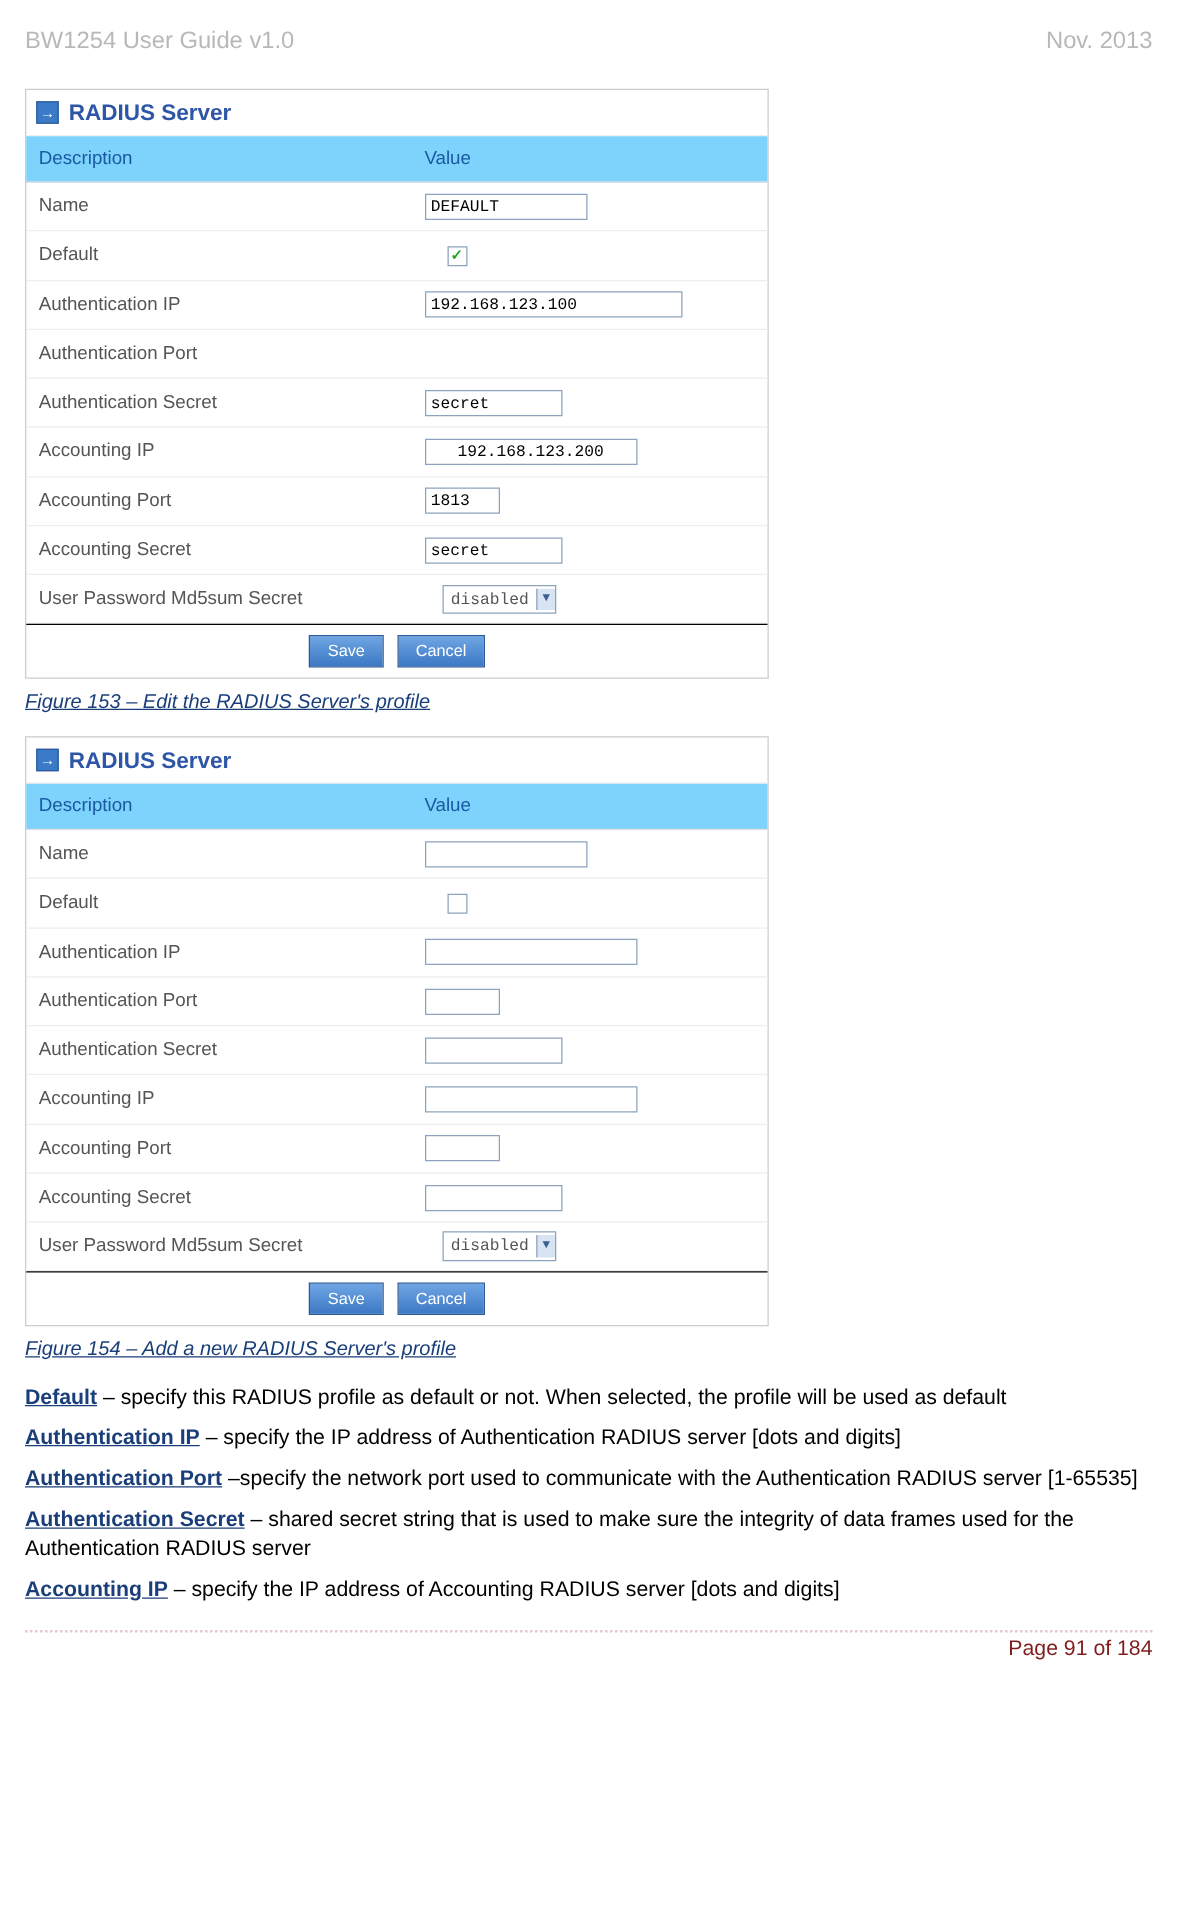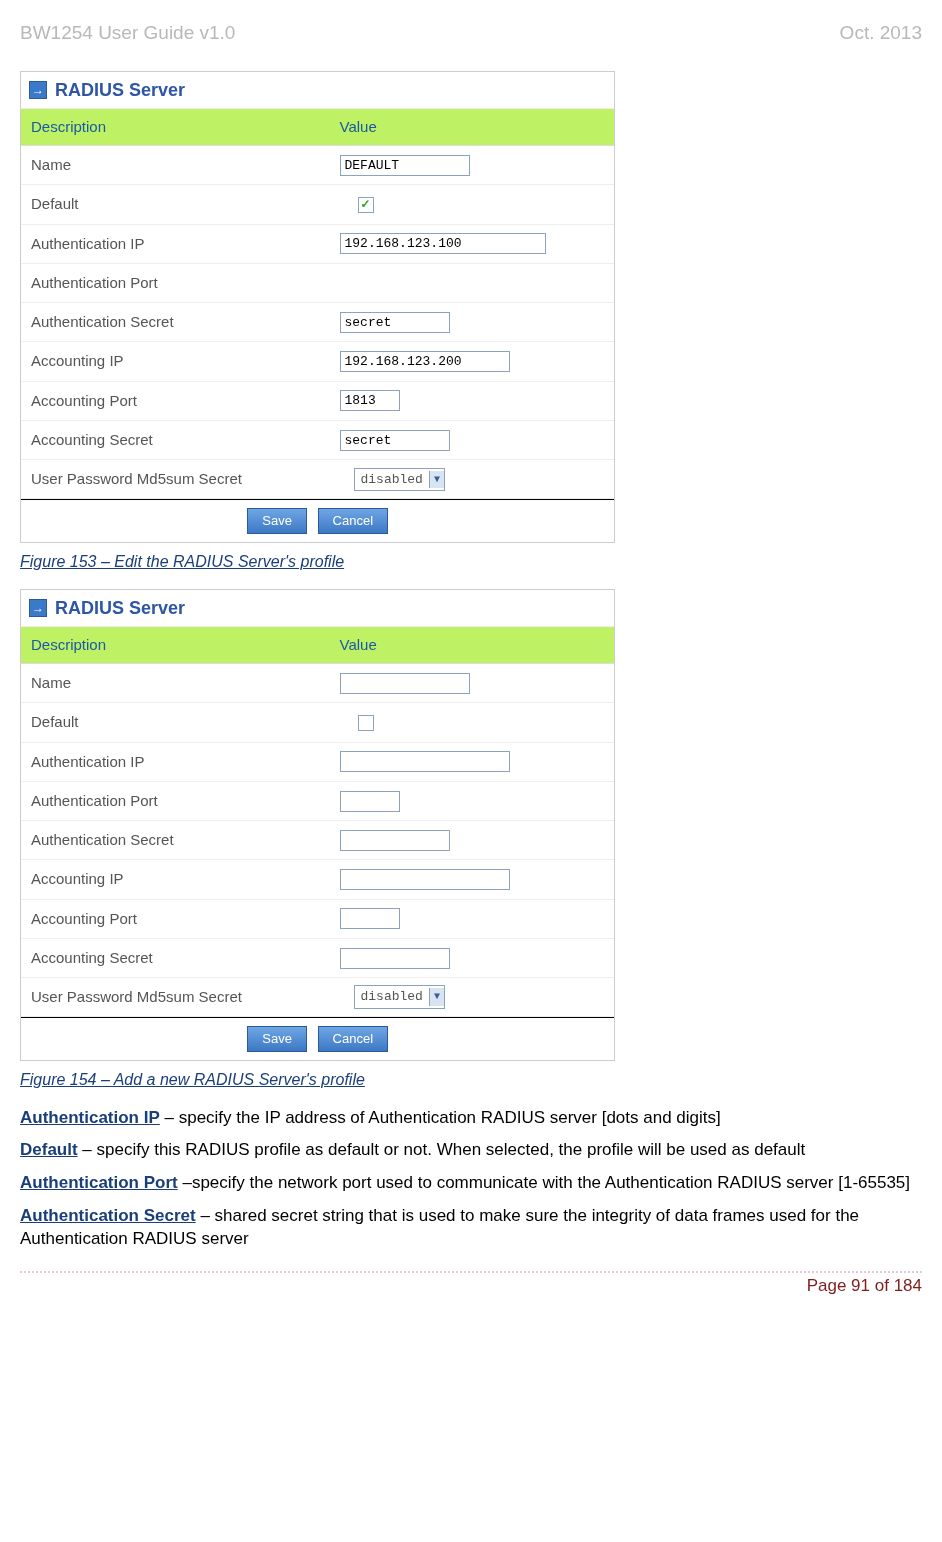--- a/index.html
+++ b/index.html
@@ -50,21 +50,21 @@
     background: #3a7ac8;
     color: #fff;
     display: flex;
     align-items: center;
     justify-content: center;
     font-size: 12px;
     border: 1px solid #2a5a98;
   }
   .column-header {
     display: flex;
-    background: #bef264;
+    background: #7dd3fc;
     color: #1a5aa3;
     font-size: 15px;
     border-bottom: 1px solid #ddd;
   }
   .column-header .col-desc { width: 52%; padding: 8px 10px; }
   .column-header .col-val  { width: 48%; padding: 8px 10px; }
   .form-row {
     display: flex;
     border-bottom: 1px solid #eee;
     align-items: center;
@@ -139,21 +139,21 @@
     color: #1a3e7a;
     font-weight: bold;
     text-decoration: underline;
   }
 </style>
 </head>
 <body>
 
 <div class="header-row">
   <span>BW1254 User Guide v1.0</span>
-  <span>Oct.  2013</span>
+  <span>Nov.  2013</span>
 </div>
 
 <div class="panel">
   <div class="panel-title">
     <span class="arrow-box">→</span>
     <span>RADIUS Server</span>
   </div>
   <div class="column-header">
     <div class="col-desc">Description</div>
     <div class="col-val">Value</div>
@@ -182,21 +182,21 @@
   </div>
   <div class="form-row">
     <div class="label">Authentication Secret</div>
     <div class="value">
         <input class="text-input" style="width: 110px;" value="secret">
       </div>
   </div>
   <div class="form-row">
     <div class="label">Accounting IP</div>
     <div class="value">
-        <input class="text-input" style="width: 170px;" value="192.168.123.200">
+        <input class="text-input" style="width: 170px; text-align: center;" value="192.168.123.200">
       </div>
   </div>
   <div class="form-row">
     <div class="label">Accounting Port</div>
     <div class="value">
         <input class="text-input" style="width: 60px;" value="1813">
       </div>
   </div>
   <div class="form-row">
     <div class="label">Accounting Secret</div>
@@ -291,28 +291,31 @@
   <div class="button-row">
     <span class="btn">Save</span>
     <span class="btn">Cancel</span>
   </div>
 </div>
 
 <div class="caption">Figure 154 – Add a new RADIUS Server's profile</div>
 
 <div class="body-text">
   <p>
+    <span class="term">Default</span><span> – specify this RADIUS profile as default or not. When selected, the profile will be used as default</span>
+  </p>
+  <p>
     <span class="term">Authentication IP</span><span> – specify the IP address of Authentication RADIUS server [dots and digits]</span>
-  </p>
-  <p>
-    <span class="term">Default</span><span> – specify this RADIUS profile as default or not. When selected, the profile will be used as default</span>
   </p>
   <p>
     <span class="term">Authentication Port</span><span> –specify the network port used to communicate with the Authentication RADIUS server [1-65535]</span>
   </p>
   <p>
     <span class="term">Authentication Secret</span><span> – shared secret string that is used to make sure the integrity of data frames used for the Authentication RADIUS server</span>
   </p>
+  <p style="margin-bottom:2px">
+    <span class="term">Accounting IP</span><span> – specify the IP address of Accounting RADIUS server [dots and digits]</span>
+  </p>
 </div>
 
 <div class="footer">
   <span>Page 91 of 184</span>
 </div>
 
 </body></html>

